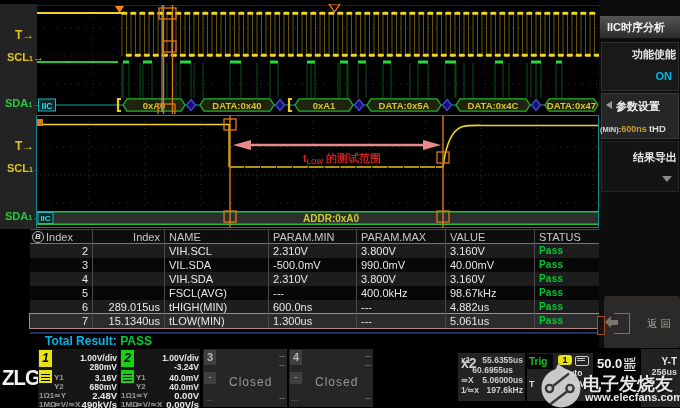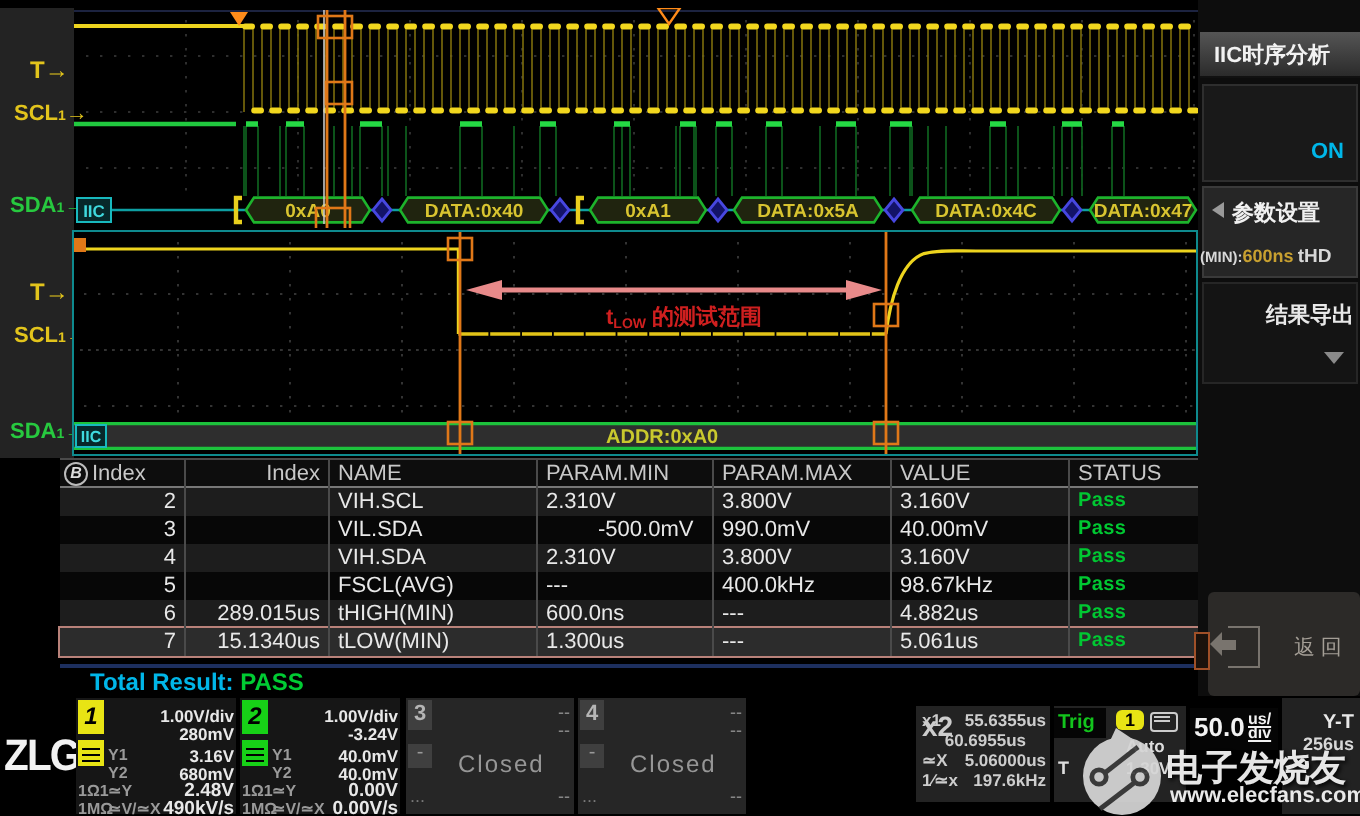--- a/index.html
+++ b/index.html
@@ -95,21 +95,21 @@
 <div class="abs" style="left:62px;top:16px;width:68px;text-align:right;color:#e8e8e8;font-size:11px;"></div>
 <div class="abs" style="left:139px;top:16px;color:#e8e8e8;font-size:11px;">VIH.SCL</div>
 <div class="abs" style="left:243px;top:16px;color:#e8e8e8;font-size:11px;">2.310V</div>
 <div class="abs" style="left:331px;top:16px;color:#e8e8e8;font-size:11px;">3.800V</div>
 <div class="abs" style="left:420px;top:16px;color:#e8e8e8;font-size:11px;">3.160V</div>
 <div class="abs" style="left:509px;top:16px;color:#00c832;font-size:10px;font-weight:bold;letter-spacing:0.2px;">Pass</div>
 <div class="abs" style="left:0;top:29px;width:572px;height:14px;background:#070707;"></div>
 <div class="abs" style="left:0;top:30px;width:58px;text-align:right;color:#e8e8e8;font-size:11px;">3</div>
 <div class="abs" style="left:62px;top:30px;width:68px;text-align:right;color:#e8e8e8;font-size:11px;"></div>
 <div class="abs" style="left:139px;top:30px;color:#e8e8e8;font-size:11px;">VIL.SDA</div>
-<div class="abs" style="left:243px;top:30px;color:#e8e8e8;font-size:11px;margin-left:26px;">-500.0mV</div>
+<div class="abs" style="left:243px;top:30px;color:#e8e8e8;font-size:11px;">-500.0mV</div>
 <div class="abs" style="left:331px;top:30px;color:#e8e8e8;font-size:11px;">990.0mV</div>
 <div class="abs" style="left:420px;top:30px;color:#e8e8e8;font-size:11px;">40.00mV</div>
 <div class="abs" style="left:509px;top:30px;color:#00c832;font-size:10px;font-weight:bold;letter-spacing:0.2px;">Pass</div>
 <div class="abs" style="left:0;top:43px;width:572px;height:14px;background:#1d1d1d;"></div>
 <div class="abs" style="left:0;top:44px;width:58px;text-align:right;color:#e8e8e8;font-size:11px;">4</div>
 <div class="abs" style="left:62px;top:44px;width:68px;text-align:right;color:#e8e8e8;font-size:11px;"></div>
 <div class="abs" style="left:139px;top:44px;color:#e8e8e8;font-size:11px;">VIH.SDA</div>
 <div class="abs" style="left:243px;top:44px;color:#e8e8e8;font-size:11px;">2.310V</div>
 <div class="abs" style="left:331px;top:44px;color:#e8e8e8;font-size:11px;">3.800V</div>
 <div class="abs" style="left:420px;top:44px;color:#e8e8e8;font-size:11px;">3.160V</div>
@@ -228,20 +228,21 @@
 <div class="abs" style="left:597px;top:8px;color:#f2f2f2;font-size:13px;font-weight:bold;">50.0</div>
 <div class="abs" style="left:624px;top:8px;color:#f2f2f2;font-size:8px;font-weight:bold;line-height:7px;text-decoration:underline;">us/<br>div</div>
 <div class="abs" style="left:641px;top:1px;width:39px;height:58px;background:#222;"></div>
 <div class="abs" style="left:641px;top:8px;width:36px;text-align:right;color:#e8e8e8;font-size:10px;font-weight:bold;">Y-T</div>
 <div class="abs" style="left:641px;top:19px;width:36px;text-align:right;color:#d8d8d8;font-size:9px;font-weight:bold;">256us</div>
 </div>
 <div class="abs" style="left:599px;top:0;width:81px;height:348px;background:#0d0d0d;font-family:'Liberation Sans',sans-serif;">
 <div class="abs" style="left:1px;top:16px;width:80px;height:22px;background:linear-gradient(#555,#2b2b2b);border-bottom:1px solid #111;"></div>
 <div class="abs" style="left:8px;top:20px;color:#f2f2f2;font-size:11px;font-weight:bold;">IIC时序分析</div>
 <div class="abs" style="left:2px;top:42px;width:78px;height:49px;background:#191919;border:1px solid #2e2e2e;box-sizing:border-box;"></div>
+<div class="abs" style="left:0;top:47px;width:77px;text-align:right;color:#e8e8e8;font-size:11px;font-weight:bold;">功能使能</div>
 <div class="abs" style="left:0;top:70px;width:73px;text-align:right;color:#00b6e8;font-size:11px;font-weight:bold;">ON</div>
 <div class="abs" style="left:2px;top:93px;width:78px;height:46px;background:#262626;border:1px solid #3a3a3a;box-sizing:border-box;"></div>
 <div class="abs" style="left:7px;top:101px;width:0;height:0;border-top:4px solid transparent;border-bottom:4px solid transparent;border-right:6px solid #9a9a9a;"></div>
 <div class="abs" style="left:0;top:99px;width:78px;text-align:center;color:#f0f0f0;font-size:11px;font-weight:bold;">参数设置</div>
 <div class="abs" style="left:1px;top:123px;color:#d8d8d8;font-size:7.5px;font-weight:bold;">(MIN):<span style="color:#c8a030;font-size:9px;">600ns</span> <span style="font-size:9.5px;">tHD</span></div>
 <div class="abs" style="left:2px;top:141px;width:78px;height:51px;background:#141414;border:1px solid #262626;box-sizing:border-box;"></div>
 <div class="abs" style="left:0;top:150px;width:78px;text-align:right;color:#e8e8e8;font-size:11px;font-weight:bold;">结果导出</div>
 <div class="abs" style="left:63px;top:176px;width:0;height:0;border-left:5px solid transparent;border-right:5px solid transparent;border-top:6px solid #8a8a8a;"></div>
 <div class="abs" style="left:5px;top:296px;width:76px;height:52px;background:#2c2a28;border-radius:3px;"></div>
 <div class="abs" style="left:15px;top:313px;width:15px;height:19px;border:1.6px solid #79746e;border-left:none;"></div>

